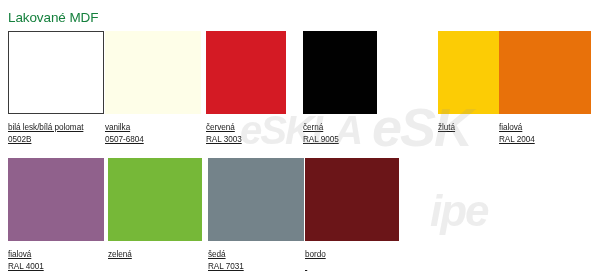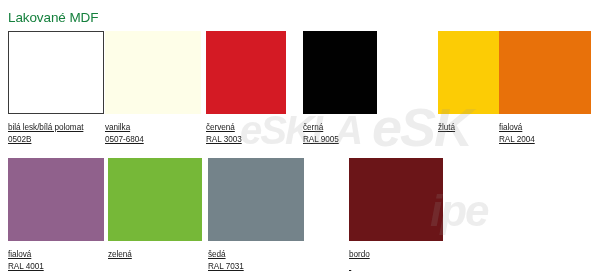--- a/index.html
+++ b/index.html
@@ -135,19 +135,19 @@
         <div class="caption"><span>fialová</span><span class="line2">RAL 4001</span></div>
       </div>
       <div class="swatch-cell" style="left: 108px; width: 94px;">
         <div class="swatch" style="background: rgb(118, 184, 56);"></div>
         <div class="caption"><span>zelená</span></div>
       </div>
       <div class="swatch-cell" style="left: 208px; width: 96px;">
         <div class="swatch" style="background: rgb(116, 131, 138);"></div>
         <div class="caption"><span>šedá</span><span class="line2">RAL 7031</span></div>
       </div>
-      <div class="swatch-cell" style="left: 305px; width: 94px; margin-left: 44px;">
+      <div class="swatch-cell" style="left: 305px; width: 94px;">
         <div class="swatch" style="background: rgb(107, 21, 24);"></div>
         <div class="caption"><span>bordo</span><span class="line2">&nbsp;</span></div>
       </div>
     </div>
 
 </div>
 
 </body></html>

